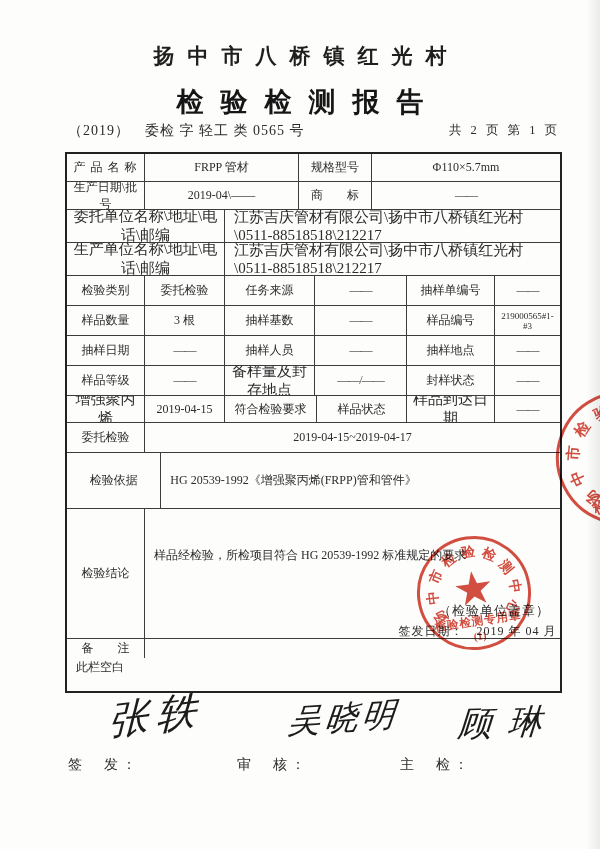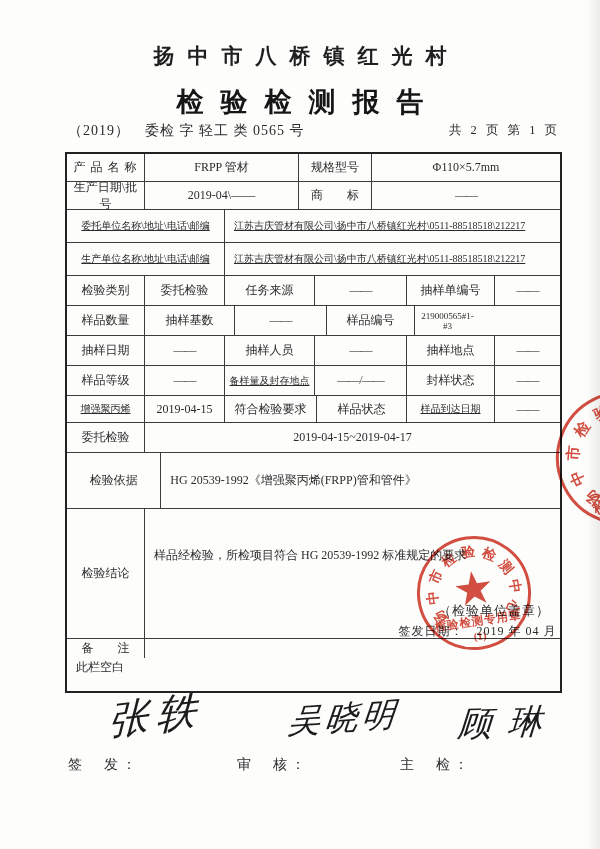--- a/index.html
+++ b/index.html
@@ -39,21 +39,21 @@
   .trow { display:flex; border-bottom:1px solid #3c3c3c; }
   .trow:last-child { border-bottom:none;flex-direction:column; }
   .tcell {
     border-right:1px solid #3c3c3c;
     display:flex; align-items:center; justify-content:center;
     font-size:12px; text-align:center; overflow:hidden;
     padding:1px 3px;
   }
   .tcell:last-child { border-right:none; }
   .tcell.left { justify-content:flex-start; text-align:left; padding-left:9px; }
-  .tcell.small { font-size:10px;text-decoration:underline; }
+  .tcell.small { font-size:15px; }
   .lbl { letter-spacing:1px; }
   .dash { letter-spacing:-1px; color:#444; }
   
   .conclusion-cell { position:relative; display:block; }
   .conclusion-text { position:absolute; top:38px; left:9px; font-size:12px; }
   .seal-note { position:absolute; top:93px; right:10px; font-size:13px; letter-spacing:1px; }
   .sign-date { position:absolute; top:114px; left:250px; font-size:12px; letter-spacing:1px; }
   
   .stamp {
     position:absolute; border-radius:50%;
@@ -132,20 +132,21 @@
     <div class="tcell" style="width:78px">检验类别</div>
     <div class="tcell" style="width:80px">委托检验</div>
     <div class="tcell" style="width:90px">任务来源</div>
     <div class="tcell dash" style="width:92px">——</div>
     <div class="tcell" style="width:88px">抽样单编号</div>
     <div class="tcell dash" style="width:65px">——</div>
   </div>
 
   <div class="trow" style="height:30px">
     <div class="tcell" style="width:78px">样品数量</div>
+    <div class="tcell" style="width:80px">3 根</div>
     <div class="tcell" style="width:90px">抽样基数</div>
     <div class="tcell dash" style="width:92px">——</div>
     <div class="tcell" style="width:88px">样品编号</div>
     <div class="tcell" style="width:65px; font-size:9px">219000565#1-#3</div>
   </div>
 
   <div class="trow" style="height:30px">
     <div class="tcell" style="width:78px">抽样日期</div>
     <div class="tcell dash" style="width:80px">——</div>
     <div class="tcell" style="width:90px">抽样人员</div>

